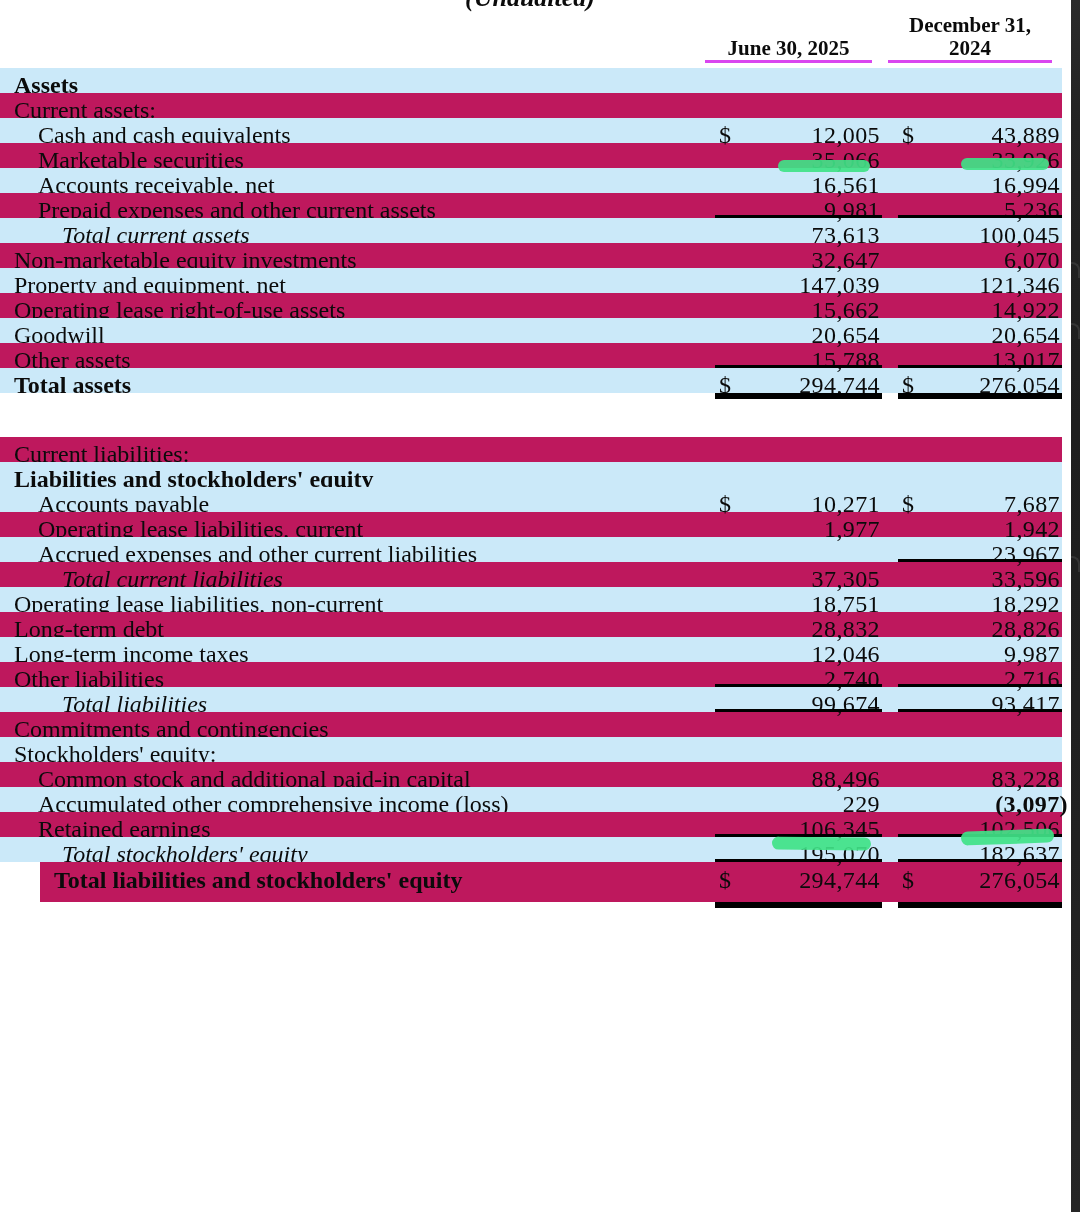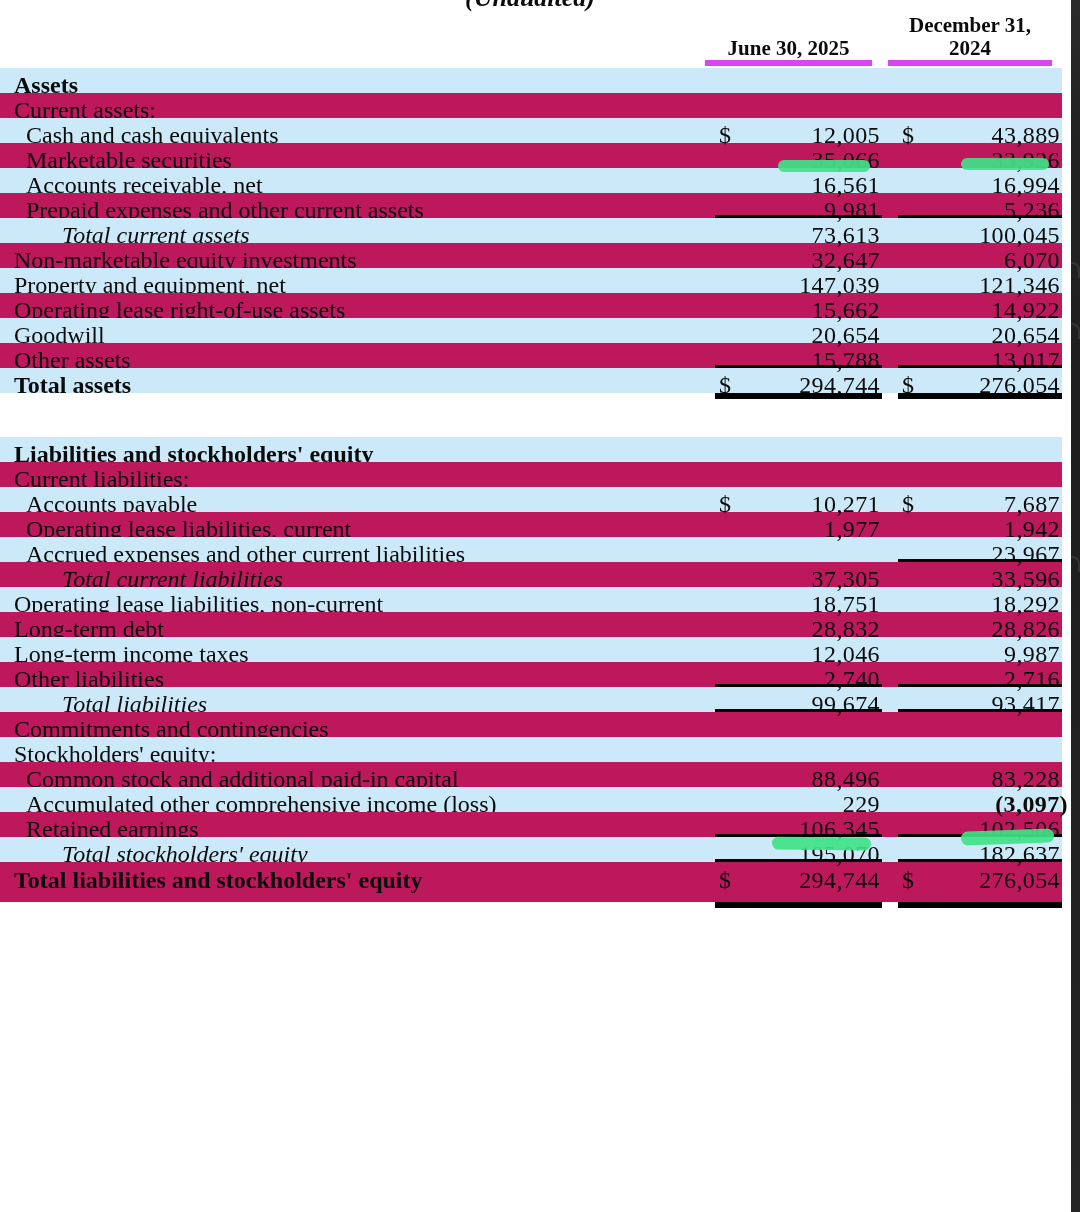--- a/index.html
+++ b/index.html
@@ -16,39 +16,39 @@
     position:absolute; top:-17px; left:420px; width:220px;
     text-align:center; font-size:26px; font-weight:bold; font-style:italic;
     white-space:nowrap;
   }
   
   .header-band { position:relative; height:68px; width:1062px; }
   .colhead {
     position:absolute; top:0; height:60px; box-sizing:content-box;
     display:flex; flex-direction:column; justify-content:flex-end; align-items:center;
     font-weight:bold; font-size:21px; line-height:23px; text-align:center;
-    border-bottom:6px solid #d946ef;
+    border-bottom:3px solid #d946ef;
   }
   .ch1 { left:705px; width:167px; }
   .ch2 { left:888px; width:164px; }
   
   #rows { width:1062px; }
   .row { display:flex; height:25px; }
-  .row.tall { height:40px; }
+  .row.tall { height:40px;margin-left:40px; }
   .bg-blue { background:var(--row-blue,#cbe9f9); }
   .bg-white { background:#be185d; }
   .spacer { height:44px; background:#ffffff; }
   .label {
     flex:1 1 auto; font-size:24px; line-height:34.8px; white-space:nowrap;
     overflow:hidden;
   }
   .row.tall .label { line-height:36px; }
   .label.bold { font-weight:bold; }
   .ind0 { padding-left:14px; }
-  .ind1 { padding-left:26px; }
+  .ind1 { padding-left:38px; }
   .ind2 { padding-left:62px;font-style:italic; }
   .num {
     position:relative; flex:0 0 auto; display:flex;
     justify-content:space-between; align-items:flex-start;
     font-size:24px; line-height:34.8px; box-sizing:border-box;
     padding:0 2px 0 4px;
   }
   .row.tall .num { line-height:36px; }
   .num.c1 { width:167px; margin-right:16px; }
   .num.c2 { width:164px; }
@@ -233,33 +233,33 @@
         <div class="num c1 rule-double">
           <span class="cur">$</span>
           <span class="val">294,744</span>
         </div>
         <div class="num c2 rule-double">
           <span class="cur">$</span>
           <span class="val">276,054</span>
         </div>
       </div>
       <div class="spacer"></div>
+      <div class="row bg-white">
+        <div class="label ind0">Current liabilities:</div>
+        <div class="num c1">
+          <span class="cur"></span>
+          <span class="val"></span>
+        </div>
+        <div class="num c2">
+          <span class="cur"></span>
+          <span class="val"></span>
+        </div>
+      </div>
       <div class="row bg-blue">
         <div class="label ind0 bold">Liabilities and stockholders' equity</div>
-        <div class="num c1">
-          <span class="cur"></span>
-          <span class="val"></span>
-        </div>
-        <div class="num c2">
-          <span class="cur"></span>
-          <span class="val"></span>
-        </div>
-      </div>
-      <div class="row bg-white">
-        <div class="label ind0">Current liabilities:</div>
         <div class="num c1">
           <span class="cur"></span>
           <span class="val"></span>
         </div>
         <div class="num c2">
           <span class="cur"></span>
           <span class="val"></span>
         </div>
       </div>
       <div class="row bg-blue">

